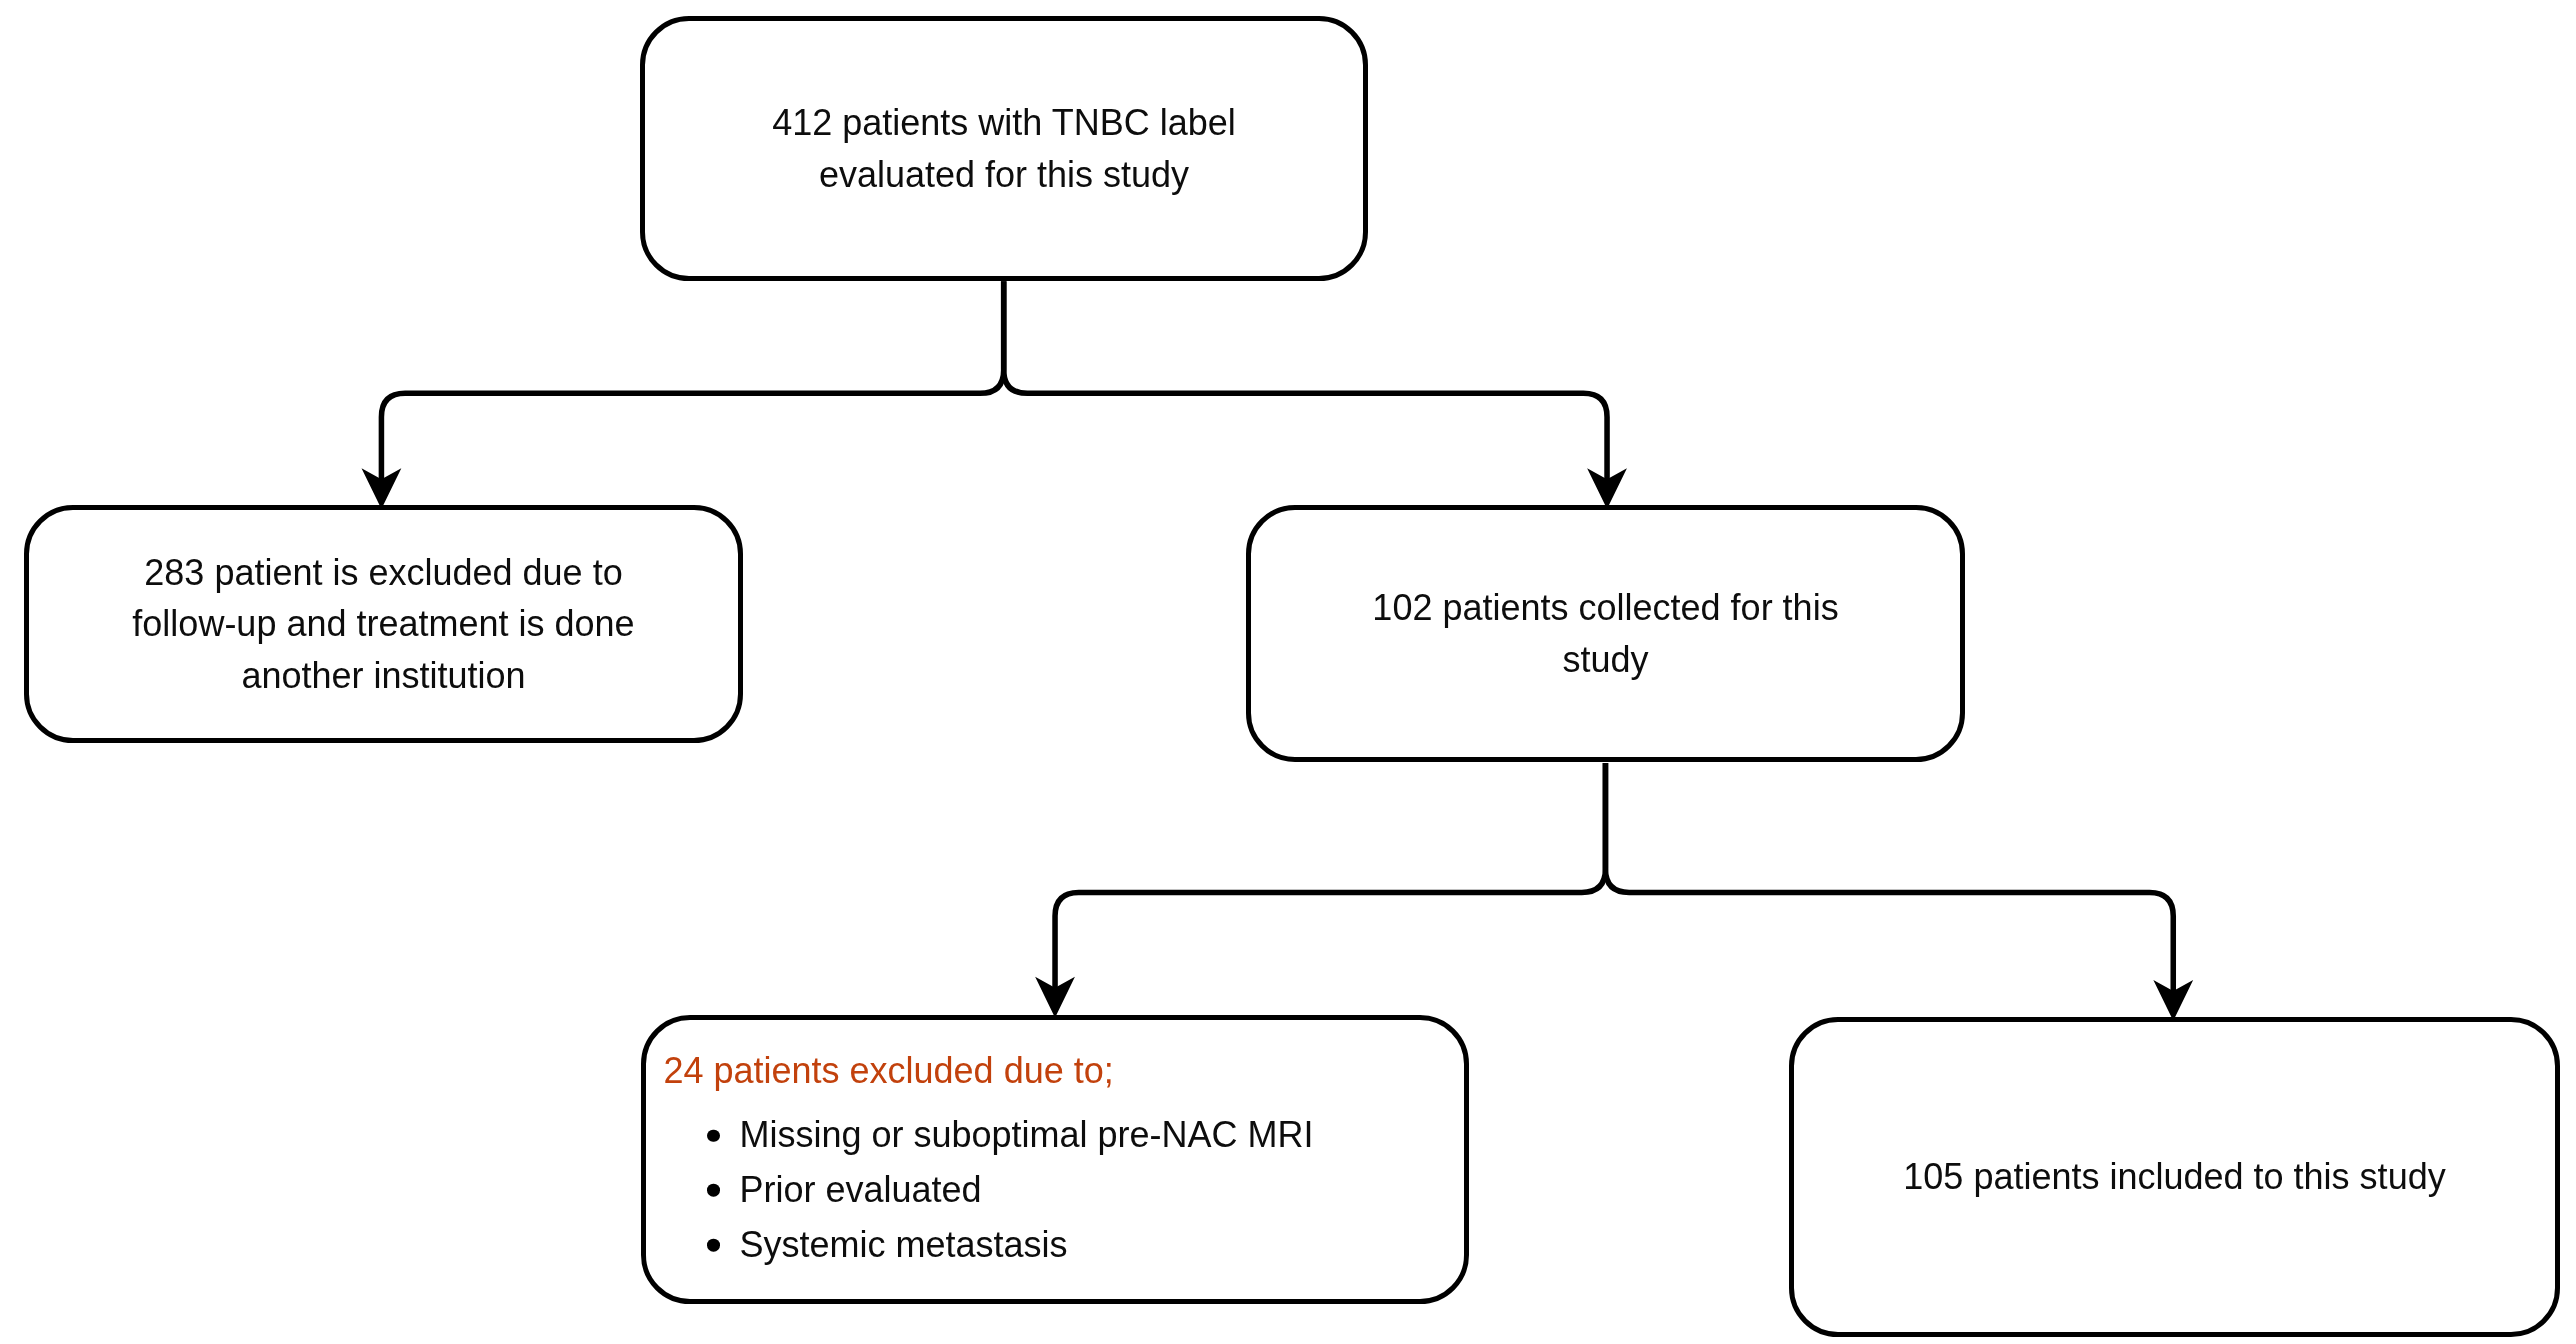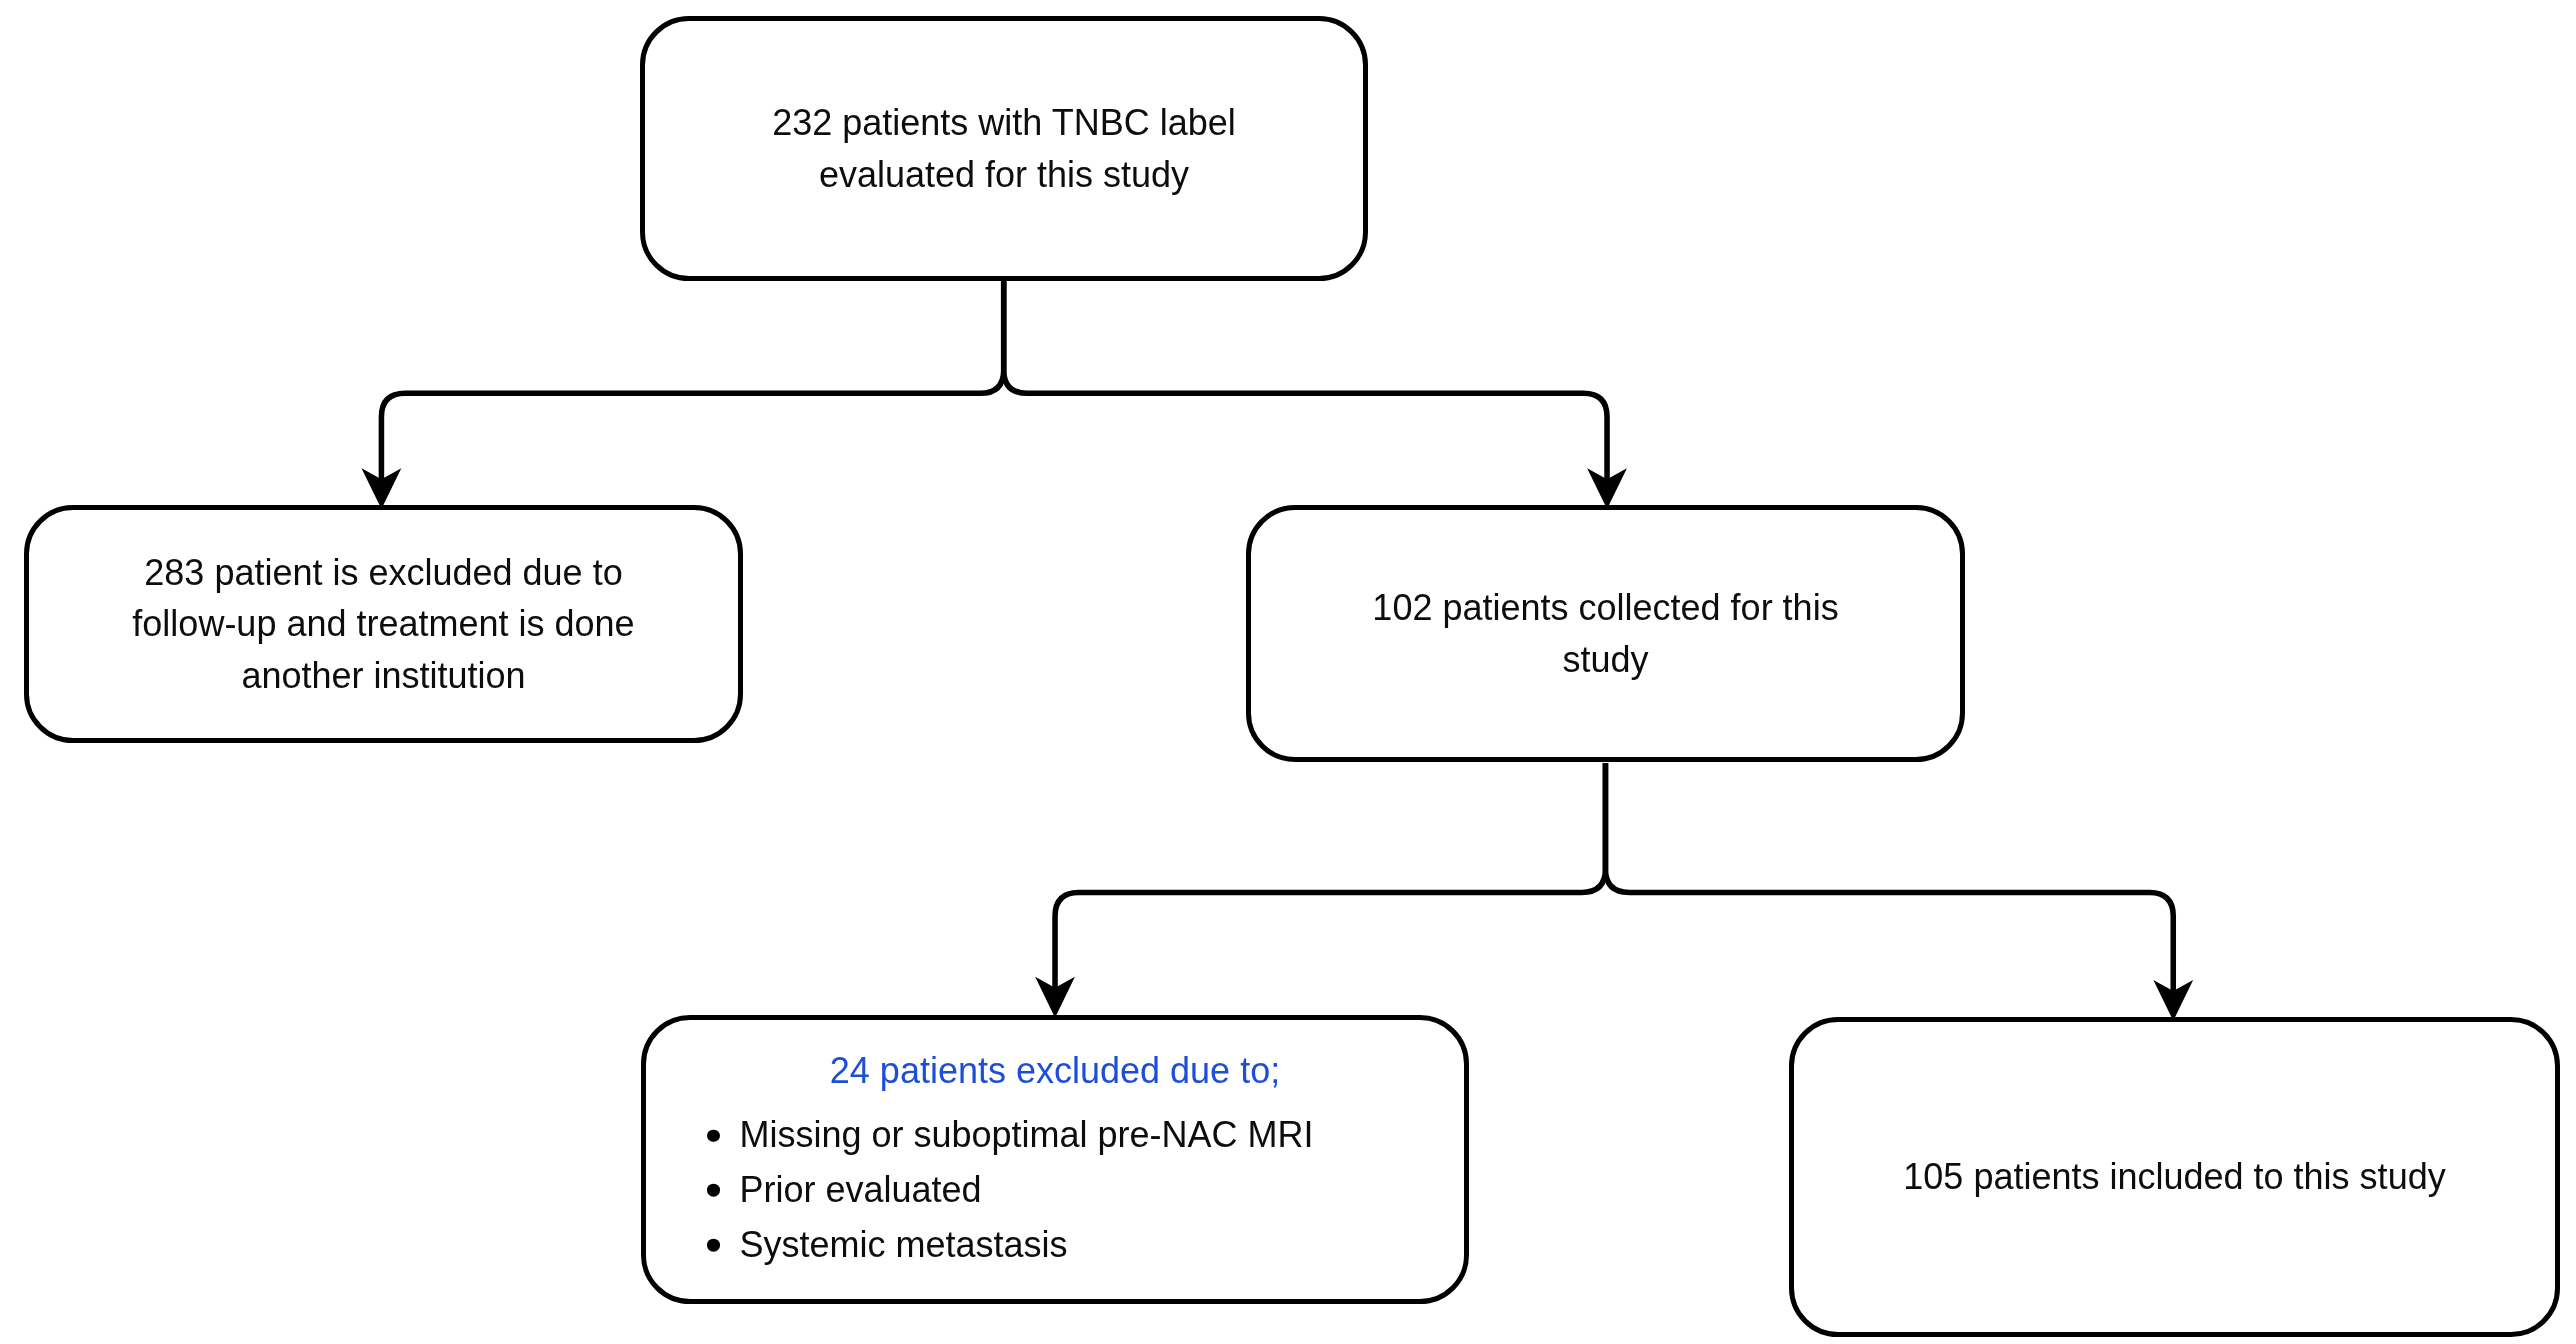--- a/index.html
+++ b/index.html
@@ -50,22 +50,21 @@
     display: flex;
     flex-direction: column;
     align-items: stretch;
     justify-content: center;
     padding: 0 17.4px;
   }
   .list-heading {
     font-family: "Liberation Sans", sans-serif;
     font-size: 36px;
     line-height: 1.35;
-    color: #1d4ed8;
-    text-align: center;
+    color: #c2410c;
     margin-bottom: 13px;
   }
   ul.bullet-list {
     margin: 0;
     padding: 0 0 0 76px;
     list-style: none;
   }
   ul.bullet-list li {
     position: relative;
     font-family: Liberation Sans, sans-serif;
@@ -109,21 +108,21 @@
       <path d="M 1271,356 L 1271,468 Q 1271,498 1301,498 L 2005,498 Q 2035,498 2035,528 L 2035,618" fill="none" stroke="#000000" stroke-width="7" stroke-linecap="butt" marker-end="url(#arrowhead)"></path>
     </g>
 
     <g>
       <path d="M 2033,966 L 2033,1100 Q 2033,1130 2003,1130 L 1366,1130 Q 1336,1130 1336,1160 L 1336,1262" fill="none" stroke="#000000" stroke-width="7" stroke-linecap="butt" marker-end="url(#arrowhead)"></path>
       <path d="M 2033,966 L 2033,1100 Q 2033,1130 2063,1130 L 2722,1130 Q 2752,1130 2752,1160 L 2752,1266" fill="none" stroke="#000000" stroke-width="7" stroke-linecap="butt" marker-end="url(#arrowhead)"></path>
     </g>
   </svg>
 
   <div class="node" id="node-evaluated">
-    <div class="node-text">232 patients with TNBC label
+    <div class="node-text">412 patients with TNBC label
 evaluated for this study</div>
   </div>
 
   <div class="node" id="node-excluded-followup">
     <div class="node-text">283 patient is excluded due to
 follow-up and treatment is done
 another institution</div>
   </div>
 
   <div class="node" id="node-collected">

